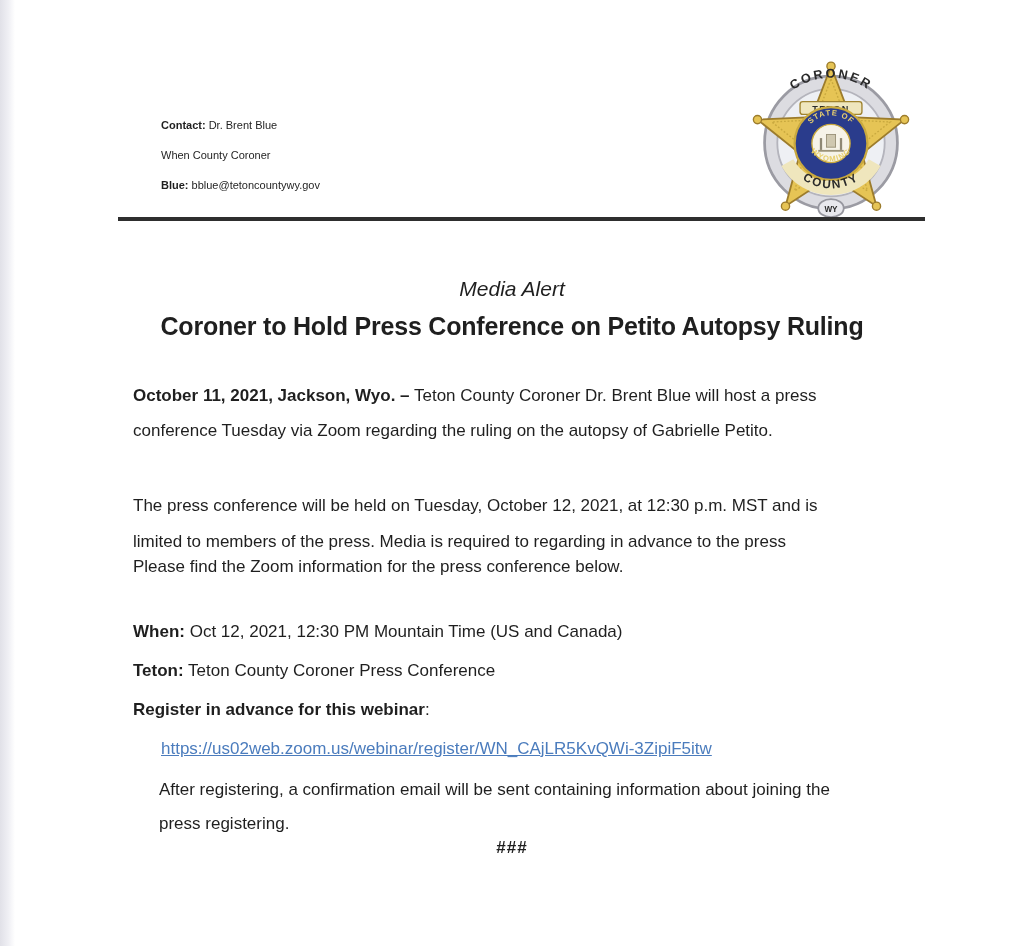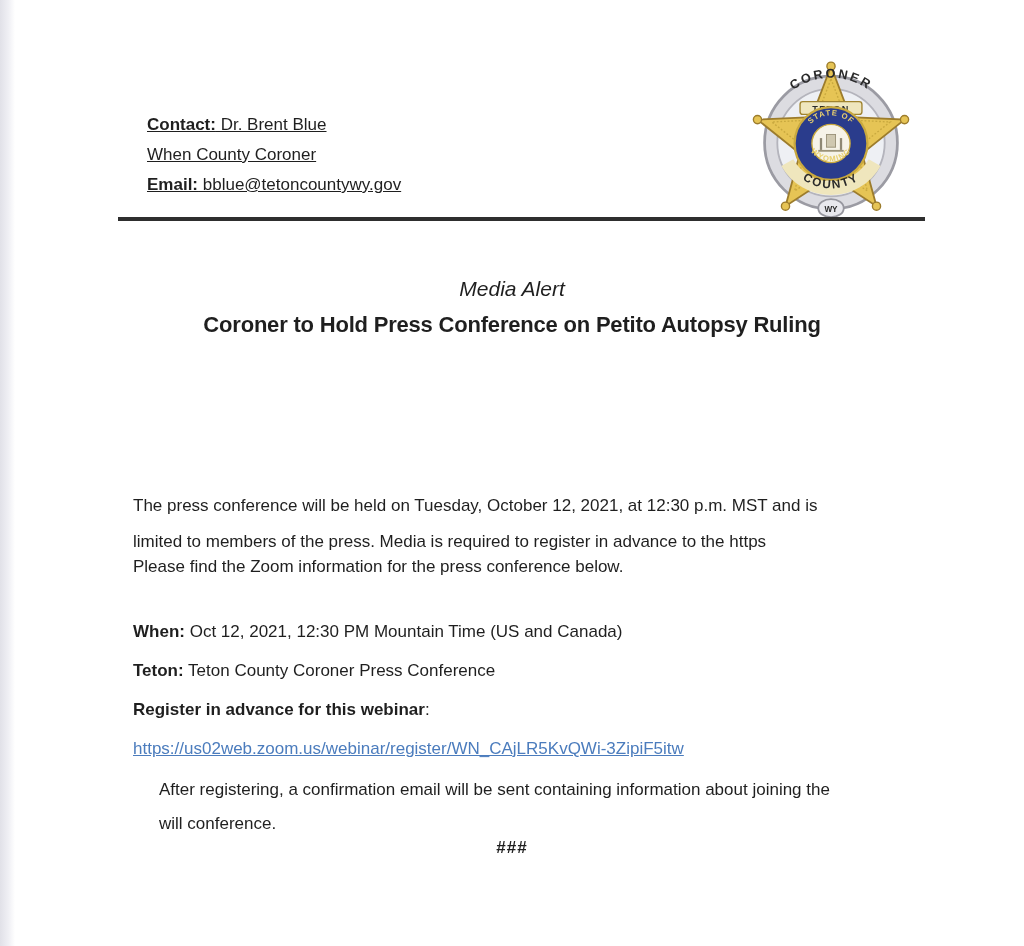--- a/index.html
+++ b/index.html
@@ -6,63 +6,63 @@
   body{
     width:1024px;height:946px;position:relative;overflow:hidden;
     background:#ffffff;color:#1f1f1f;
     font-family:"Liberation Sans",sans-serif;
   }
   .page-edge{
     position:absolute;left:0;top:0;width:15px;height:946px;
     background:linear-gradient(90deg,#e1e1e8 0%,#efeff4 55%,#ffffff 100%);
   }
   .contact-block{
-    position:absolute;left:147px;top:110px;
-    font-size:17px;line-height:30px;white-space:nowrap;text-decoration:underline;
+    position:absolute;left:161px;top:110px;
+    font-size:11px;line-height:30px;white-space:nowrap;
   }
   .contact-block b{font-weight:bold;}
   .badge{position:absolute;left:740px;top:48px;width:182px;height:182px;}
   .header-rule{
     position:absolute;left:118px;top:217px;width:807px;height:4px;
     background:#2e2e2e;
   }
   .kicker{
     position:absolute;left:133px;top:277px;width:758px;
     text-align:center;font-style:italic;font-size:21px;
   }
   .doc-title{
     position:absolute;left:60px;top:312px;width:904px;
-    text-align:center;font-size:22px;font-weight:bold;letter-spacing:-0.2px;
+    text-align:center;font-size:25px;font-weight:bold;letter-spacing:-0.2px;
   }
   .para{position:absolute;left:133px;width:790px;font-size:17px;line-height:35px;}
   .para .ln{white-space:nowrap;}
   .p1{top:378px;}
   .p2{top:451px;line-height:36px;margin-top:37px;}
   .p3{top:549px;}
   .when-line{top:614px;}
   .topic-line{top:653px;}
   .register-line{top:692px;}
-  .link-line{top:731px;}
+  .link-line{top:731px;margin-left:28px;}
   .p4{top:773px;line-height:34px;margin-left:26px;}
   .end-mark{
     position:absolute;left:133px;top:838px;width:758px;
     text-align:center;font-size:17px;font-weight:bold;letter-spacing:1px;
   }
   .zoom-link{color:#4b7cbd;text-decoration:underline;cursor:pointer;}
   .b{font-weight:bold;}
 </style>
 </head>
 <body>
 
 <div class="page-edge"></div>
 
 <div class="contact-block">
   <div><b>Contact:</b><span> Dr. Brent Blue</span></div>
   <div>When County Coroner</div>
-  <div><b>Email:</b><span>  bblue@tetoncountywy.gov</span></div>
+  <div><b>Blue:</b><span>  bblue@tetoncountywy.gov</span></div>
 </div>
 
 <svg class="badge" viewBox="0 0 200 200" aria-hidden="true">
   <defs>
     <path id="arcTop" d="M 32,86 A 70,70 0 0 1 168,86"></path>
     <path id="arcSealTop" d="M 69,105 A 31,31 0 0 1 131,105"></path>
     <path id="arcSealBot" d="M 73,104 A 28,28 0 0 0 127,104"></path>
     <path id="arcCounty" d="M 52,126 A 55,55 0 0 0 148,126"></path>
   </defs>
 
@@ -107,25 +107,27 @@
   <text x="100" y="180" font-size="9" font-weight="bold" fill="#2a2a2a" text-anchor="middle" font-family="Liberation Sans, sans-serif">WY</text>
 </svg>
 
 <div class="header-rule"></div>
 
 <div class="kicker">Media Alert</div>
 
 <div class="doc-title">Coroner to Hold Press Conference on Petito Autopsy Ruling</div>
 
 <div class="para p1">
+  <div class="ln"><span class="b">October 11, 2021, Jackson, Wyo. –</span><span> Teton County Coroner Dr. Brent Blue will host a press</span></div>
+  <div class="ln">conference Tuesday via Zoom regarding the ruling on the autopsy of Gabrielle Petito.</div>
 </div>
 
 <div class="para p2">
   <div class="ln">The press conference will be held on Tuesday, October 12, 2021, at 12:30 p.m. MST and is</div>
-  <div class="ln">limited to members of the press. Media is required to register in advance to the https</div>
+  <div class="ln">limited to members of the press. Media is required to regarding in advance to the press</div>
 </div>
 
 <div class="para p3">
   <div class="ln">Please find the Zoom information for the press conference below.</div>
 </div>
 
 <div class="para when-line">
   <div class="ln"><span class="b">When:</span><span> Oct 12, 2021, 12:30 PM Mountain Time (US and Canada)</span></div>
 </div>
 
@@ -136,16 +138,16 @@
 <div class="para register-line">
   <div class="ln"><span class="b">Register in advance for this webinar</span><span>:</span></div>
 </div>
 
 <div class="para link-line">
   <div class="ln"><a class="zoom-link">https://us02web.zoom.us/webinar/register/WN_CAjLR5KvQWi-3ZipiF5itw</a></div>
 </div>
 
 <div class="para p4">
   <div class="ln">After registering, a confirmation email will be sent containing information about joining the</div>
-  <div class="ln">will conference.</div>
+  <div class="ln">press registering.</div>
 </div>
 
 <div class="end-mark">###</div>
 
 </body></html>

